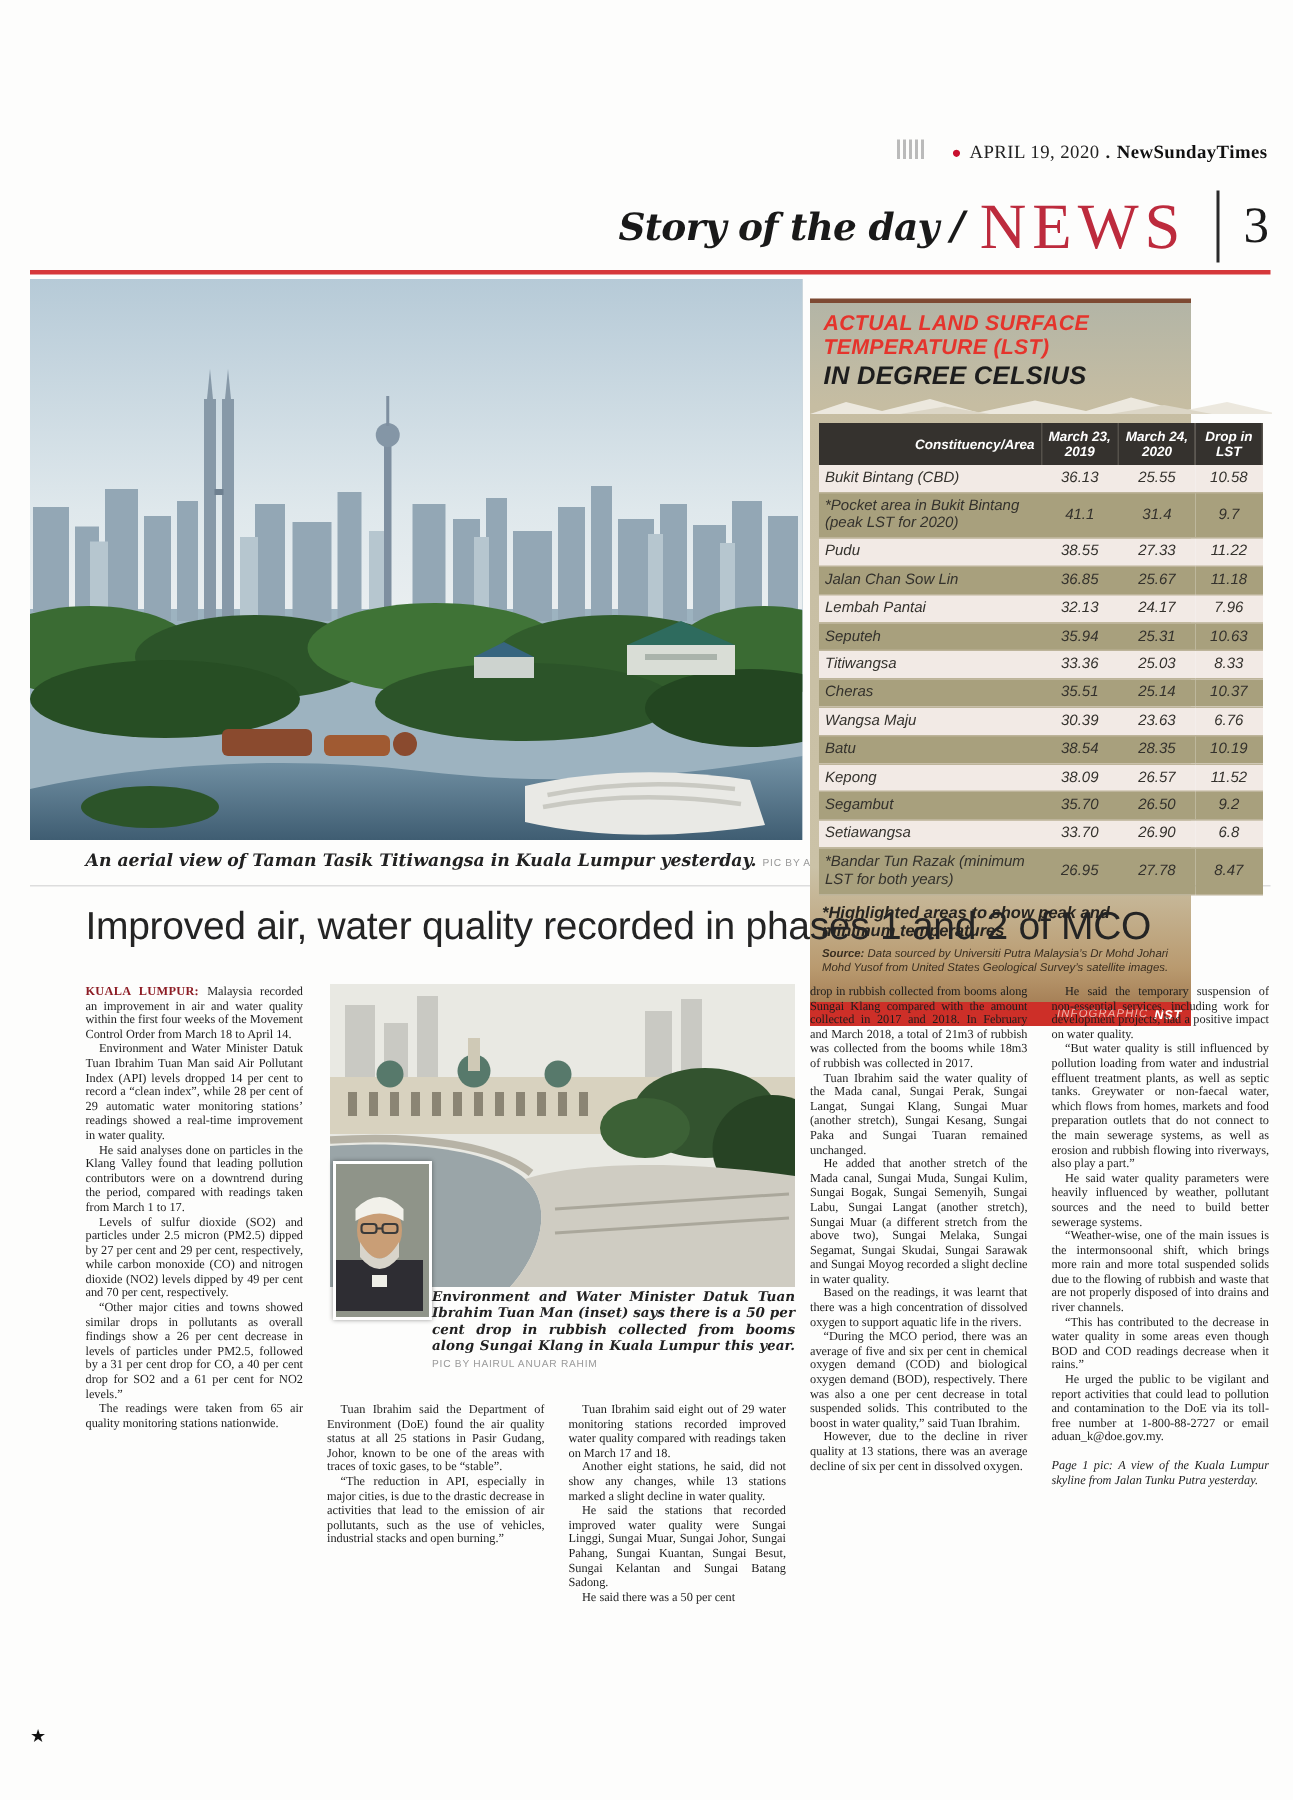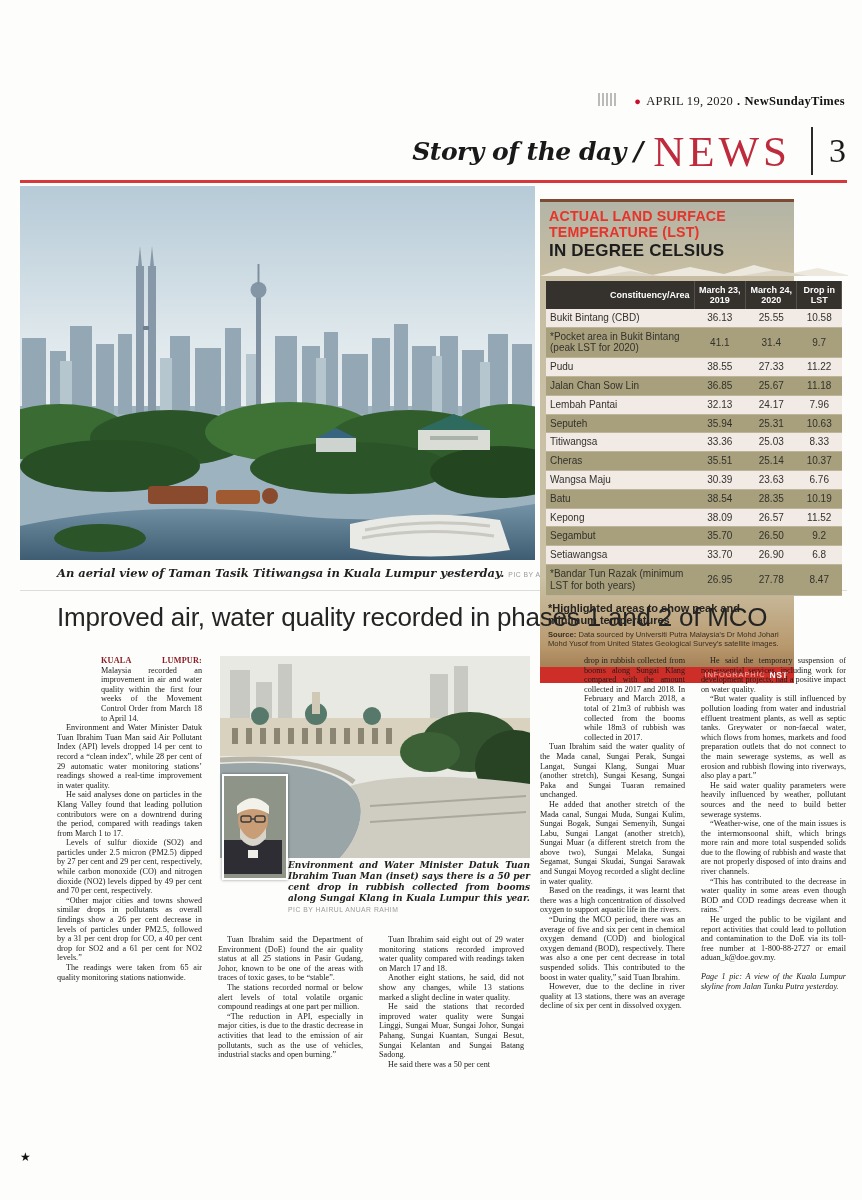--- a/index.html
+++ b/index.html
@@ -27,21 +27,21 @@
   .main-photo svg{display:block;}
   .main-caption{position:absolute;left:57px;top:566px;width:760px;font-family:"DejaVu Serif",serif;
     font-style:italic;font-weight:bold;font-size:11.5px;color:#222;}
   .credit{font-family:"Liberation Sans",sans-serif;font-style:normal;font-weight:normal;
     font-size:6.8px;color:#9a9a9a;letter-spacing:.5px;text-transform:uppercase;}
   .section-divider{position:absolute;left:20px;right:15px;top:590px;border-top:1px solid #ddd;}
 
   
   .infographic{position:absolute;left:540px;top:199px;width:254px;border-top:3px solid #7d4a33;
     background:linear-gradient(180deg,#b3b5a6 0%,#c6bda2 14%,#cbc2a7 78%,#b99a6f 92%,#9a6f47 100%);
-    font-family:"Liberation Sans",sans-serif;}
+    font-family:"Liberation Sans",sans-serif;font-style:italic;}
   .ig-title{padding:7px 9px 0 9px;font-weight:bold;font-size:14.2px;line-height:1.12;color:#e5342c;letter-spacing:.2px;}
   .ig-subtitle{padding:0 9px 2px 9px;font-weight:bold;font-size:17px;color:#1d1d1d;letter-spacing:.2px;}
   .ig-peaks{height:13px;margin:0 0 1px 0;}
   .ig-table{border-collapse:collapse;margin:0 6px;width:296px;}
   .ig-table th{background:#35322e;color:#fff;font-size:9px;font-weight:bold;padding:4px 4px;text-align:center;border-right:1px solid #55514a;}
   .ig-table th:first-child{text-align:right;}
   .ig-table td{font-size:10px;color:#33312c;padding:3px 4px;text-align:center;border-bottom:1px solid #bdb49a;line-height:1.18;}
   .ig-table td.td-area{text-align:left;}
   .ig-table tr{background:#f2eae5;}
   .ig-table tr.hl{background:#a8a07d;}
@@ -51,21 +51,21 @@
   .ig-credit{height:16px;background:#cd2f28;display:flex;align-items:center;justify-content:flex-end;padding-right:6px;gap:4px;margin-top:12px;}
   .ig-credit .lbl{font-size:7.5px;color:#efb5ae;letter-spacing:.8px;}
   .ig-credit .brand{font-size:8.5px;color:#fff;font-weight:bold;letter-spacing:.5px;}
 
   
   .headline{position:absolute;left:57px;top:602px;width:780px;font-family:"Liberation Sans",sans-serif;
     font-size:26px;font-weight:500;letter-spacing:-.2px;color:#242424;white-space:nowrap;}
   .article{position:absolute;left:57px;top:656px;width:788px;height:528px;}
   .article-col{position:absolute;top:0;width:145px;height:528px;overflow:hidden;}
   .article-col p{margin:0;font-size:8.2px;line-height:9.6px;text-align:justify;text-indent:9px;}
-  .article-col p.noindent{text-indent:0;margin-left:44px;}
+  .article-col p.noindent{text-indent:0;}
   .article-col p.italic{font-style:italic;text-indent:0;margin-top:9px;}
   .article-col .lead{font-weight:bold;color:#8c1c24;letter-spacing:.2px;}
   .col-0{left:0;} .col-1{left:161px;} .col-2{left:322px;} .col-3{left:483px;} .col-4{left:644px;}
   .coltext.deep{margin-top:279px;}
 
   .mid-photo{position:absolute;left:163px;top:0;width:310px;height:202px;background:#cfcec6;}
   .mid-photo svg{display:block;}
   .portrait{position:absolute;left:2px;bottom:-22px;width:62px;height:102px;border:2px solid #fff;
     box-shadow:0 0 3px rgba(0,0,0,.4);background:#8f9489;}
   .mid-caption{position:absolute;left:163px;top:204px;width:310px;box-sizing:border-box;padding-left:68px;
@@ -315,21 +315,20 @@
         <p data-interactable="false">Environment and Water Minister Datuk Tuan Ibrahim Tuan Man said Air Pollutant Index (API) levels dropped 14 per cent to record a “clean index”, while 28 per cent of 29 automatic water monitoring stations’ readings showed a real-time improvement in water quality.</p>
         <p data-interactable="false">He said analyses done on particles in the Klang Valley found that leading pollution contributors were on a downtrend during the period, compared with readings taken from March 1 to 17.</p>
         <p data-interactable="false">Levels of sulfur dioxide (SO2) and particles under 2.5 micron (PM2.5) dipped by 27 per cent and 29 per cent, respectively, while carbon monoxide (CO) and nitrogen dioxide (NO2) levels dipped by 49 per cent and 70 per cent, respectively.</p>
         <p data-interactable="false">“Other major cities and towns showed similar drops in pollutants as overall findings show a 26 per cent decrease in levels of particles under PM2.5, followed by a 31 per cent drop for CO, a 40 per cent drop for SO2 and a 61 per cent for NO2 levels.”</p>
         <p data-interactable="false">The readings were taken from 65 air quality monitoring stations nationwide.</p>
       </div>
     </div>
   <div class="article-col col-1" data-interactable="false">
       <div class="coltext deep">
         <p data-interactable="false">Tuan Ibrahim said the Department of Environment (DoE) found the air quality status at all 25 stations in Pasir Gudang, Johor, known to be one of the areas with traces of toxic gases, to be “stable”.</p>
-        <p data-interactable="false">The stations recorded normal or below alert levels of total volatile organic compound readings at one part per million.</p>
         <p data-interactable="false">“The reduction in API, especially in major cities, is due to the drastic decrease in activities that lead to the emission of air pollutants, such as the use of vehicles, industrial stacks and open burning.”</p>
       </div>
     </div>
   <div class="article-col col-2" data-interactable="false">
       <div class="coltext deep">
         <p data-interactable="false">Tuan Ibrahim said eight out of 29 water monitoring stations recorded improved water quality compared with readings taken on March 17 and 18.</p>
         <p data-interactable="false">Another eight stations, he said, did not show any changes, while 13 stations marked a slight decline in water quality.</p>
         <p data-interactable="false">He said the stations that recorded improved water quality were Sungai Linggi, Sungai Muar, Sungai Johor, Sungai Pahang, Sungai Kuantan, Sungai Besut, Sungai Kelantan and Sungai Batang Sadong.</p>
         <p data-interactable="false">He said there was a 50 per cent</p>
       </div>

